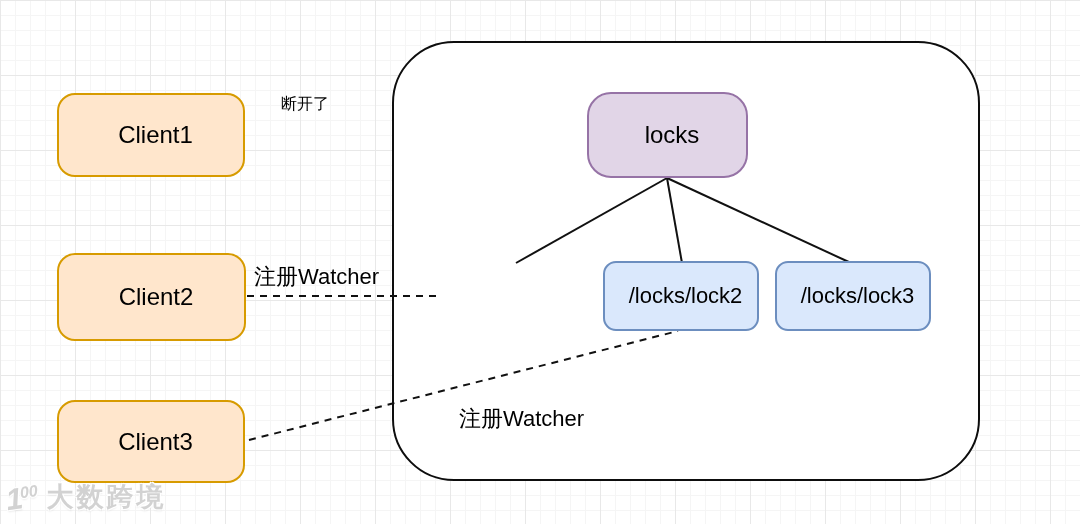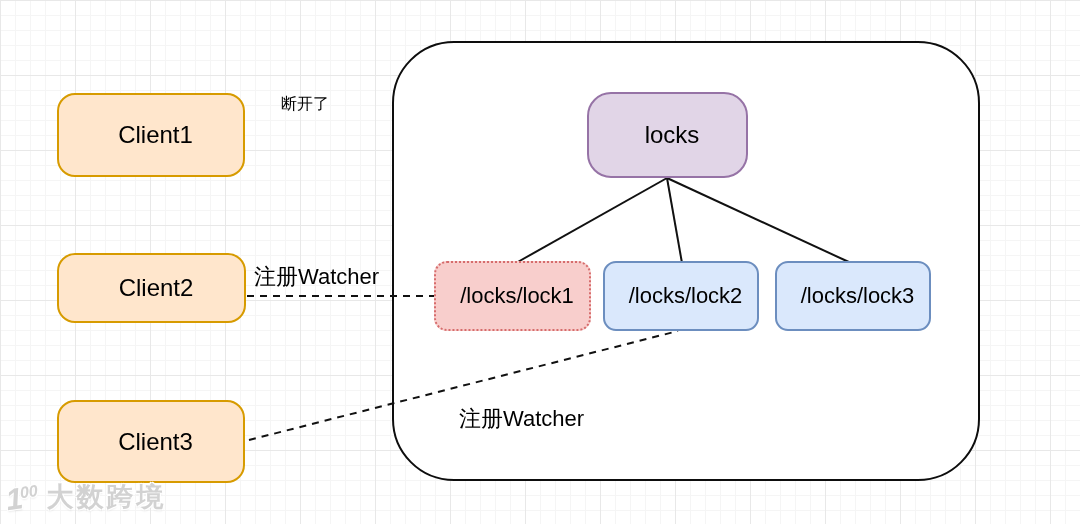--- a/index.html
+++ b/index.html
@@ -27,21 +27,21 @@
   svg.edges{position:absolute;left:0;top:0;z-index:2;}
   .node{
     position:absolute;display:flex;align-items:center;justify-content:center;
     box-sizing:border-box;color:#000;z-index:3;text-align:center;padding-left:9px;
   }
   .client{
     width:188px;height:84px;border-radius:18px;
     background:#ffe6cc;border:2px solid #d79b00;font-size:24px;
   }
   .client1{left:57px;top:93px;}
-  .client2{left:57px;top:253px;height:70px;width:189px;}
+  .client2{left:57px;top:253px;height:88px;width:189px;}
   .client3{left:57px;top:400px;height:83px;justify-content:center;}
   .root-node{
     left:587px;top:92px;width:161px;height:86px;border-radius:24px;
     background:#e1d5e7;border:2px solid #9673a6;font-size:24px;
   }
   .lock-node{
     top:261px;width:157px;height:70px;border-radius:13px;font-size:22px;
   }
   .lock1{left:434px;background:#f8cecc;border:2px dotted #d66c6c;}
   .lock2{left:603px;width:156px;background:#dae8fc;border:2px solid #6c8ebf;}
@@ -87,23 +87,20 @@
     <span>Client2</span>
   </div>
   <div class="node client client3">
     <span>Client3</span>
   </div>
 
   <div class="node root-node">
     <span>locks</span>
   </div>
 
-  <div class="node lock-node lock1">
-    <span>/locks/lock1</span>
-  </div>
   <div class="node lock-node lock2">
     <span>/locks/lock2</span>
   </div>
   <div class="node lock-node lock3">
     <span>/locks/lock3</span>
   </div>
 
   <div class="float-label disconnected">断开了</div>
   <div class="float-label watcher1">注册Watcher</div>
   <div class="float-label watcher2">注册Watcher</div>

